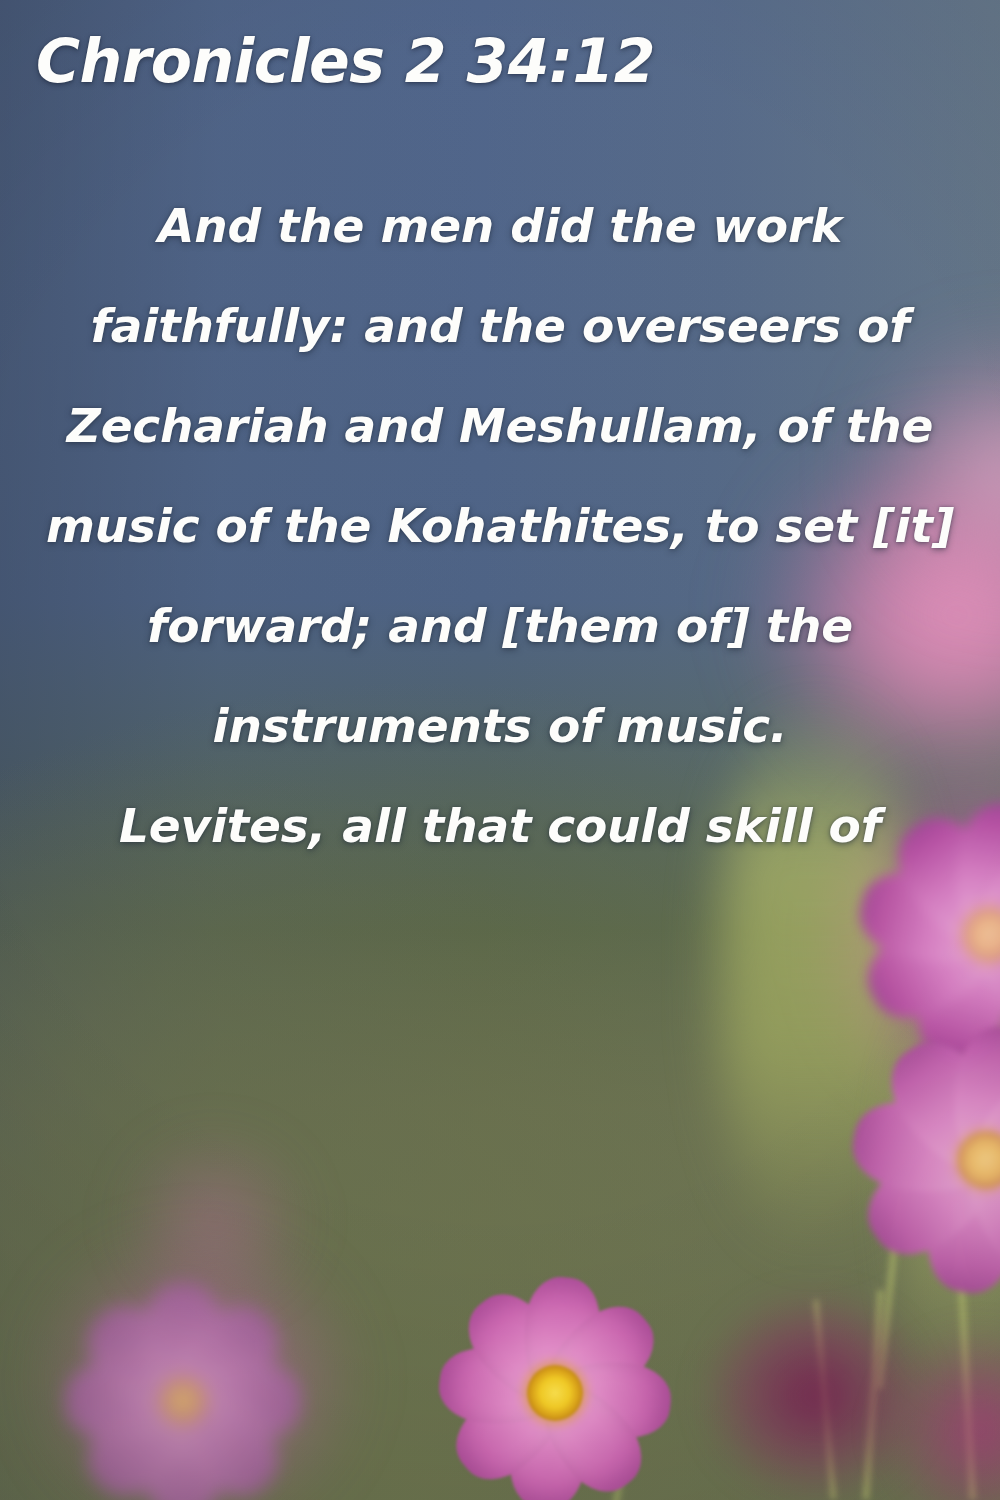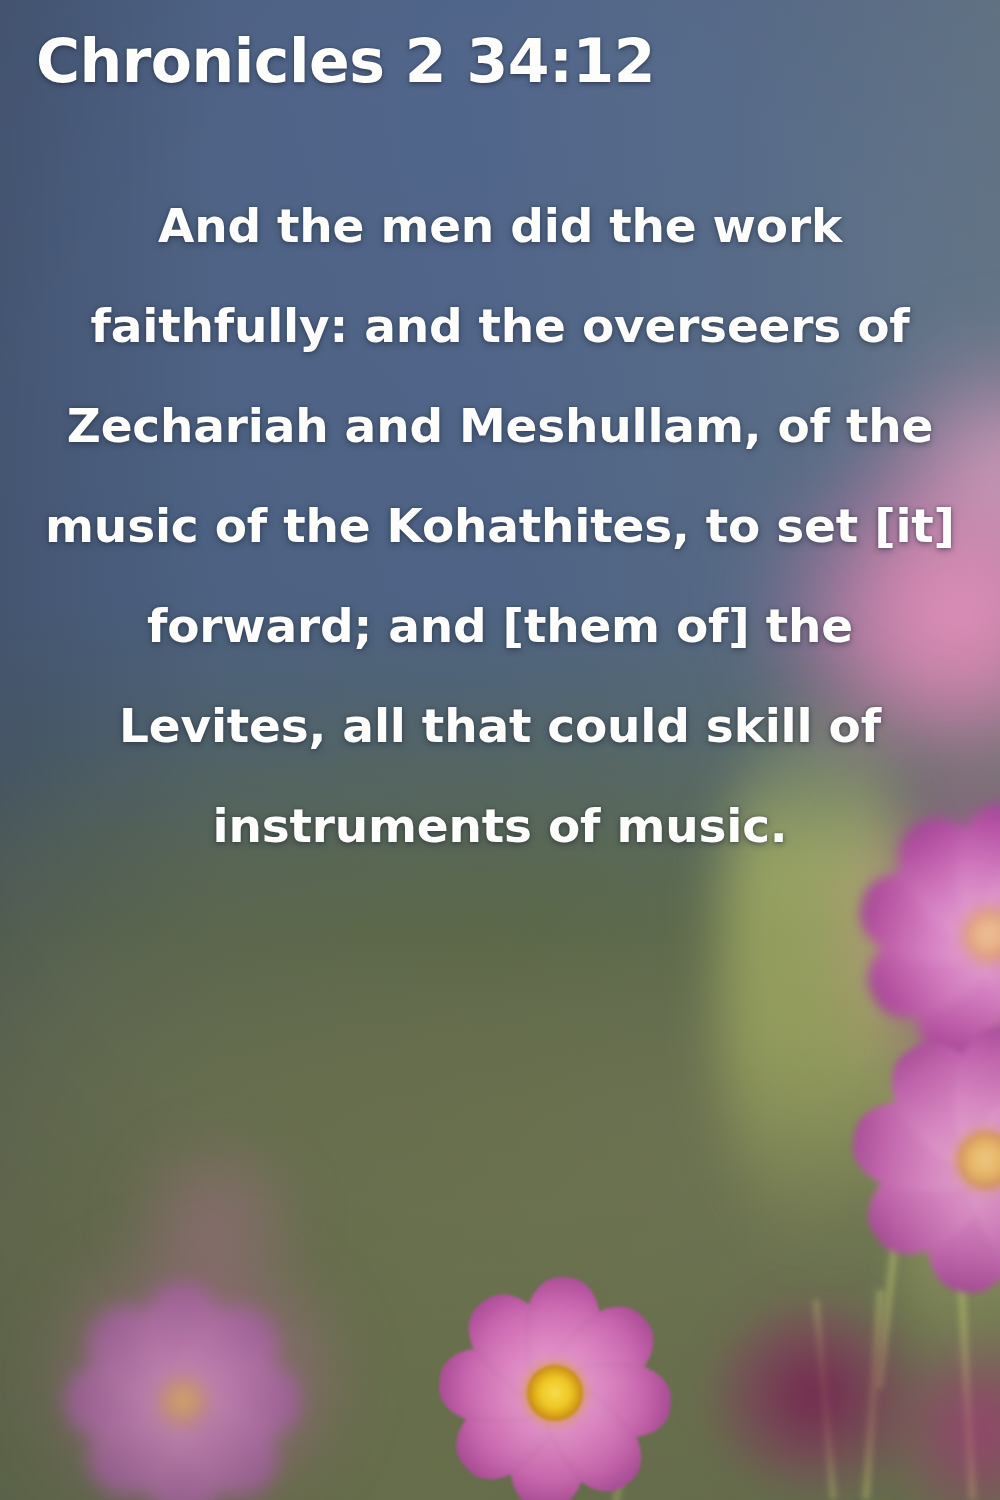--- a/index.html
+++ b/index.html
@@ -7,20 +7,21 @@
     padding: 0;
     background: #222;
   }
   #poster {
     position: relative;
     width: 1000px;
     height: 1500px;
     overflow: hidden;
     font-family: "DejaVu Sans", sans-serif;
     background: #4f6587;
+    font-style: italic;
   }
 
   
   .bg-layer {
     position: absolute;
     inset: 0;
     pointer-events: none;
   }
 
   
@@ -295,17 +296,17 @@
   <div class="bg-layer bg-grain"></div>
 
   <div class="title">Chronicles 2 34:12</div>
 
   <div class="verse">
     <span class="vline">And the men did the work</span>
     <span class="vline">faithfully: and the overseers of</span>
     <span class="vline">Zechariah and Meshullam, of the</span>
     <span class="vline">music of the Kohathites, to set [it]</span>
     <span class="vline">forward; and [them of] the</span>
+    <span class="vline">instruments of music.</span>
     <span class="vline">Levites, all that could skill of</span>
-    <span class="vline">instruments of music.</span>
   </div>
 
 </div>
 
 </body></html>

